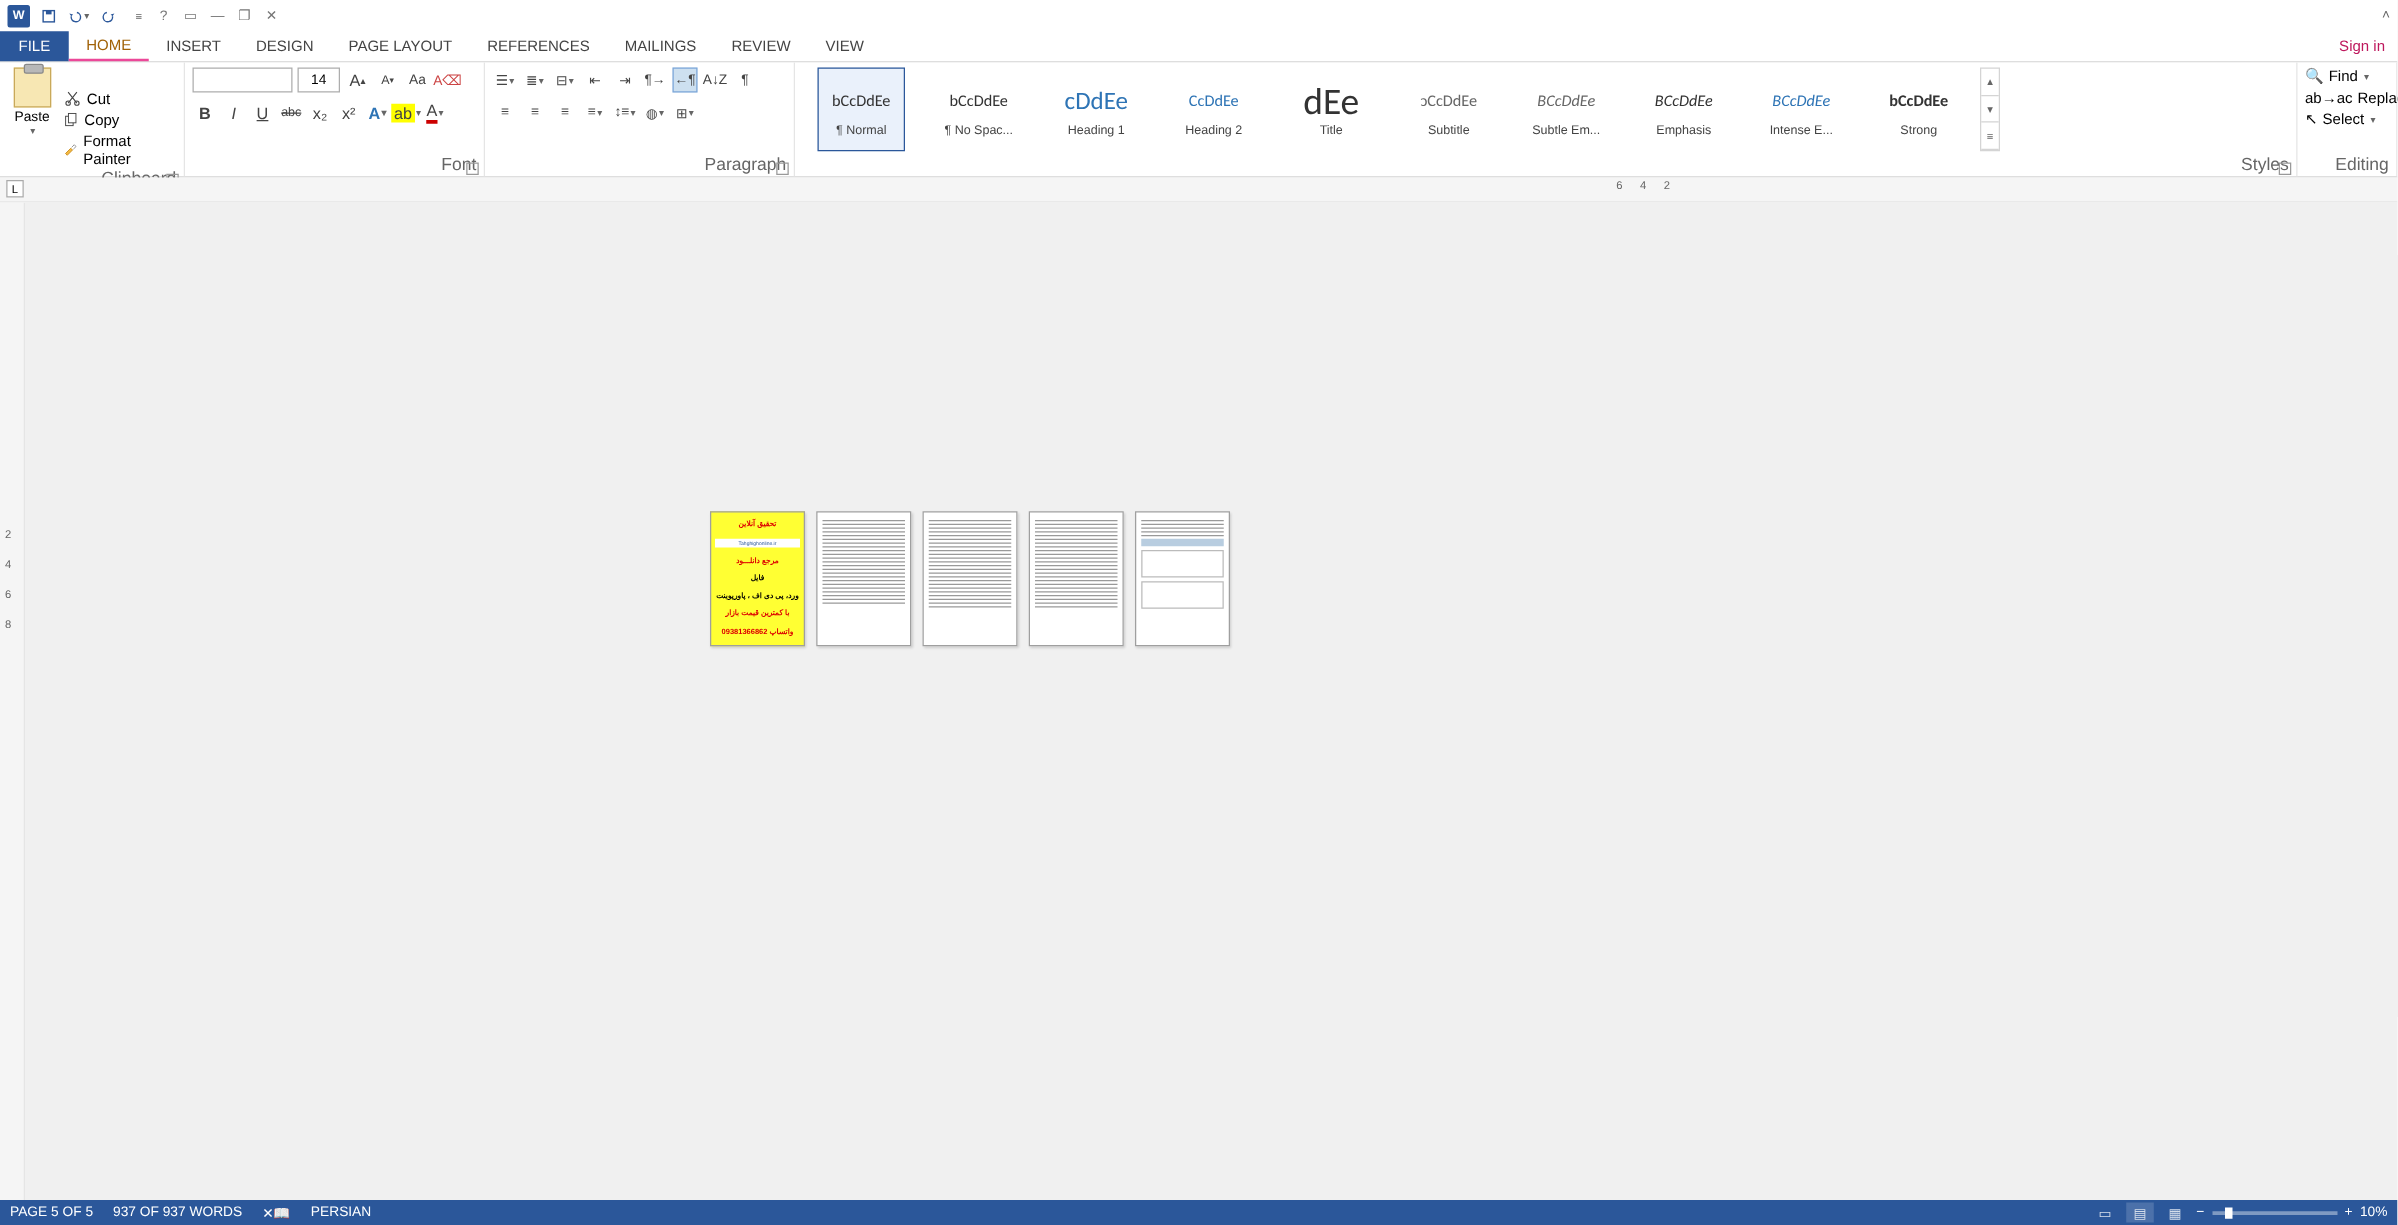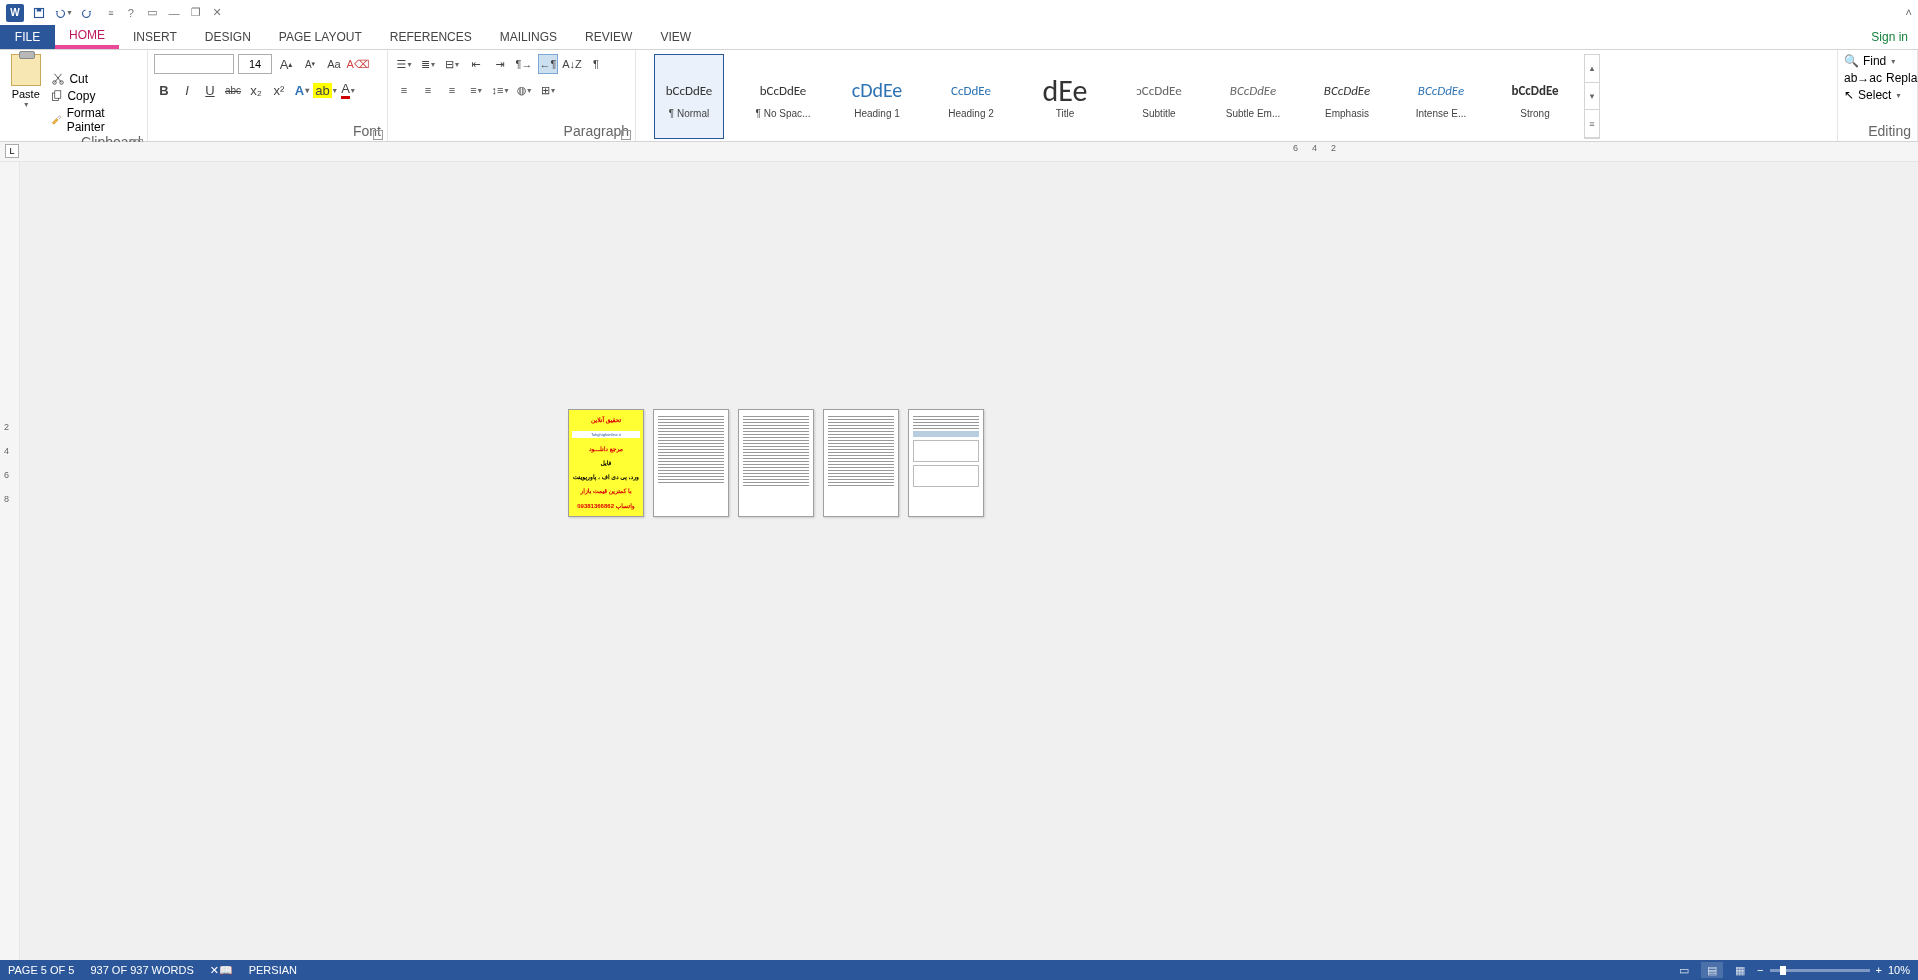--- a/index.html
+++ b/index.html
@@ -12,23 +12,23 @@
 .word-icon { width:18px; height:18px; background:#2b579a; color:#fff; font-size:10px; font-weight:bold; display:flex; align-items:center; justify-content:center; border-radius:2px; }
 .title-red { flex:1; margin-left:4px; margin-right:2px; height:23px; background:#e81123; display:flex; align-items:center; justify-content:center; position:relative; }
 .title-text { color:#fff; font-size:12px; }
 .win-ctrl { width:110px; display:flex; justify-content:flex-end; gap:4px; padding-right:6px; }
 .win-ctrl span { width:26px; height:22px; display:flex; align-items:center; justify-content:center; color:#777; font-size:11px; }
 
 
 .ribbon-tabs { height:25px; background:#fff; display:flex; align-items:stretch; border-bottom:1px solid #d4d4d4; }
 .file-tab { width:55px; background:#2b579a; color:#fff; display:flex; align-items:center; justify-content:center; font-size:12px; }
 .tab { padding:0 14px; display:flex; align-items:center; font-size:12px; color:#444; cursor:default; }
-.tab.active { color:#be185d; border-bottom:4px solid #ec4899; }
+.tab.active { color:#a16207; border-bottom:2px solid #ec4899; }
 .tabs-spacer { flex:1; }
-.signin { padding:0 10px; display:flex; align-items:center; font-size:12px; color:#15803d; }
+.signin { padding:0 10px; display:flex; align-items:center; font-size:12px; color:#be185d; }
 
 
 .ribbon { height:92px; background:#fff; border-bottom:1px solid #d4d4d4; display:flex; }
 .group { border-right:1px solid #e5e5e5; padding:2px 6px 0 6px; display:flex; flex-direction:column; position:relative; }
 .group-label { text-align:right; font-size:14px; color:#666; height:18px; line-height:16px; position:relative; }
 .group-label .launcher { position:absolute; right:-2px; bottom:1px; width:10px; height:10px; border:1px solid #999; }
 .group-body { flex:1; display:flex; align-items:flex-start; }
 
 
 .clip-left { display:flex; flex-direction:column; align-items:center; width:42px; }
@@ -288,20 +288,21 @@
         <div class="style-item">
           <div class="style-prev" style="color: rgb(51, 51, 51); font-weight: bold;">bCcDdEe</div>
           <div class="style-name">Strong</div>
         </div>
         <div class="styles-scroll">
           <div>▴</div>
           <div>▾</div>
           <div>≡</div>
         </div>
       </div>
+    <div class="group-label"><span>Styles</span><span class="launcher"></span></div>
   </div>
 
   <div class="group" style="width:80px">
     <div class="group-body edit-col">
       <div>
           <span>🔍</span>
           <span>Find</span>
           <span class="drop-arrow">▾</span>
         </div>
       <div>

